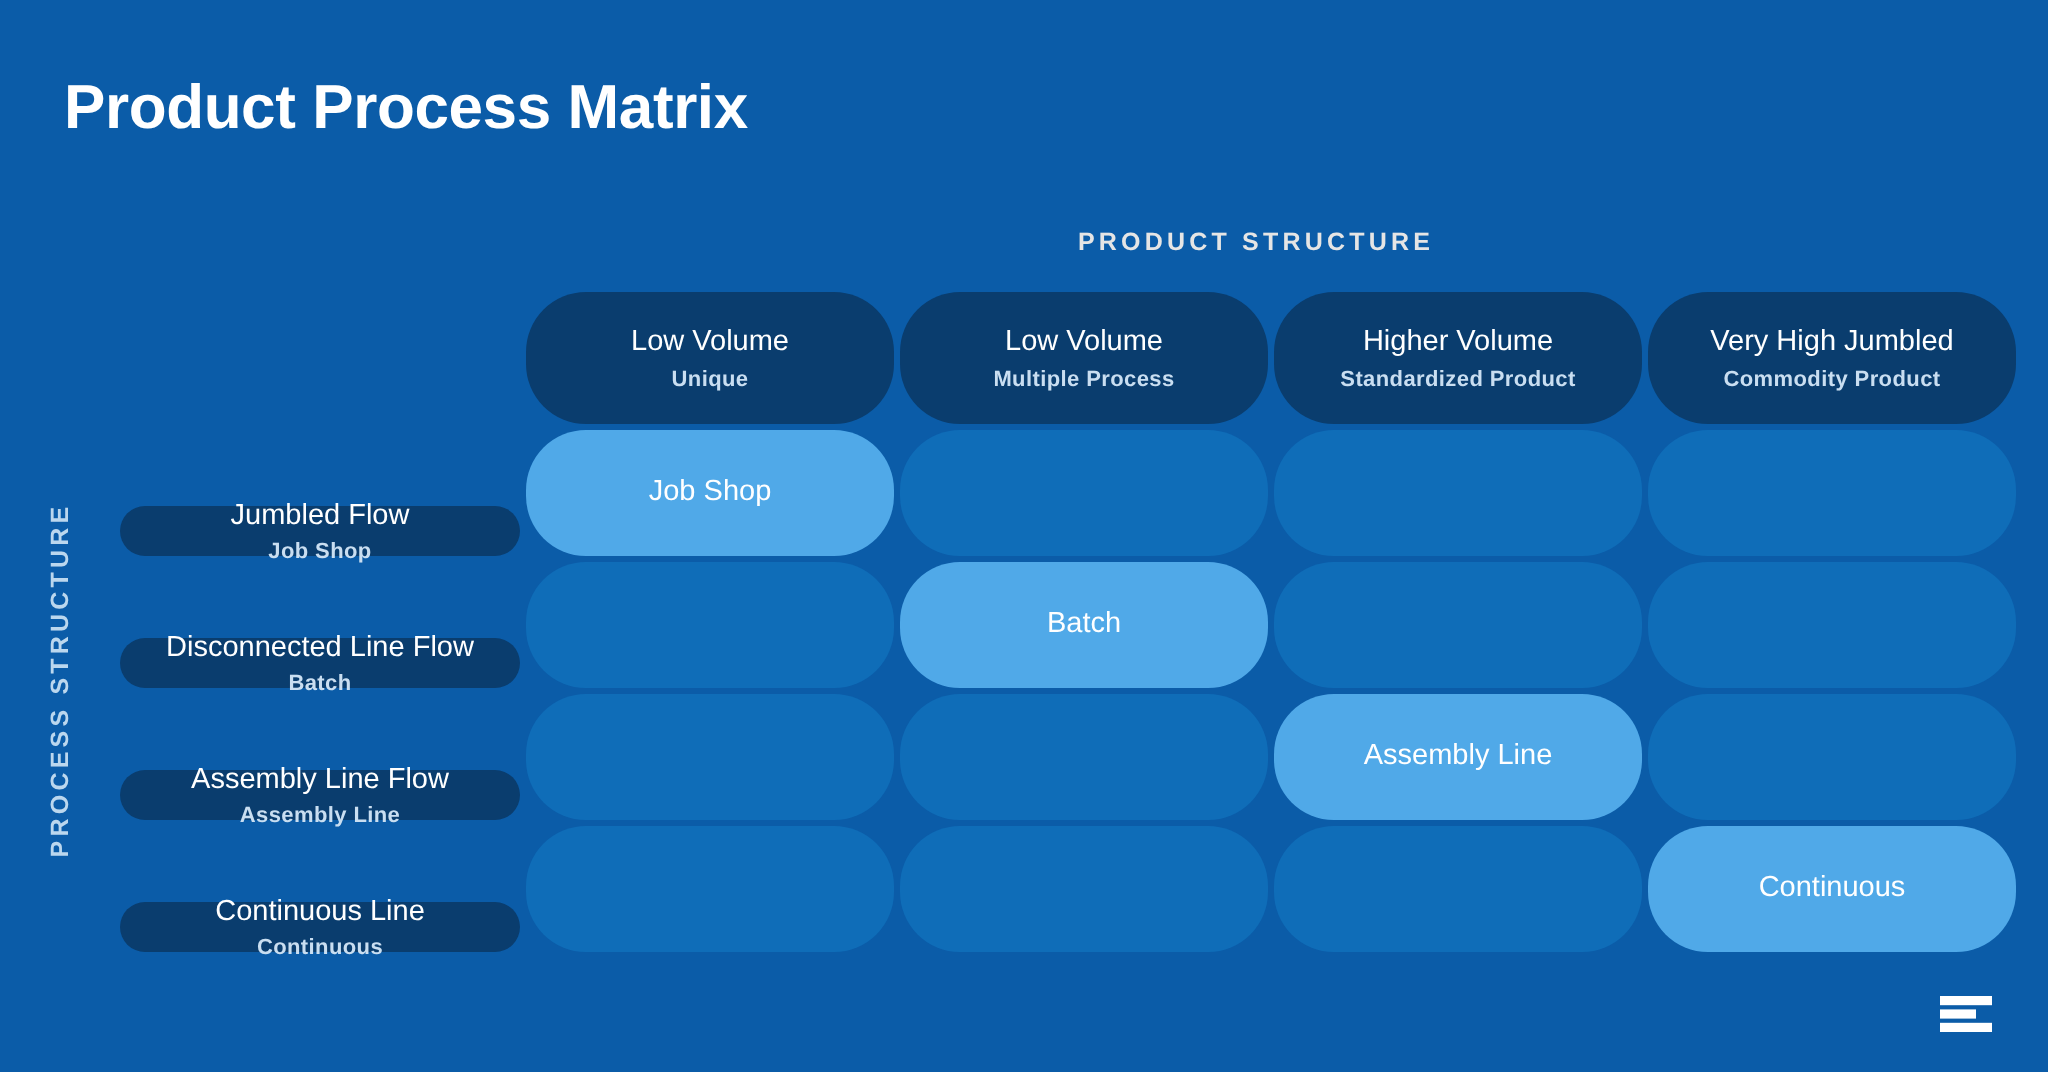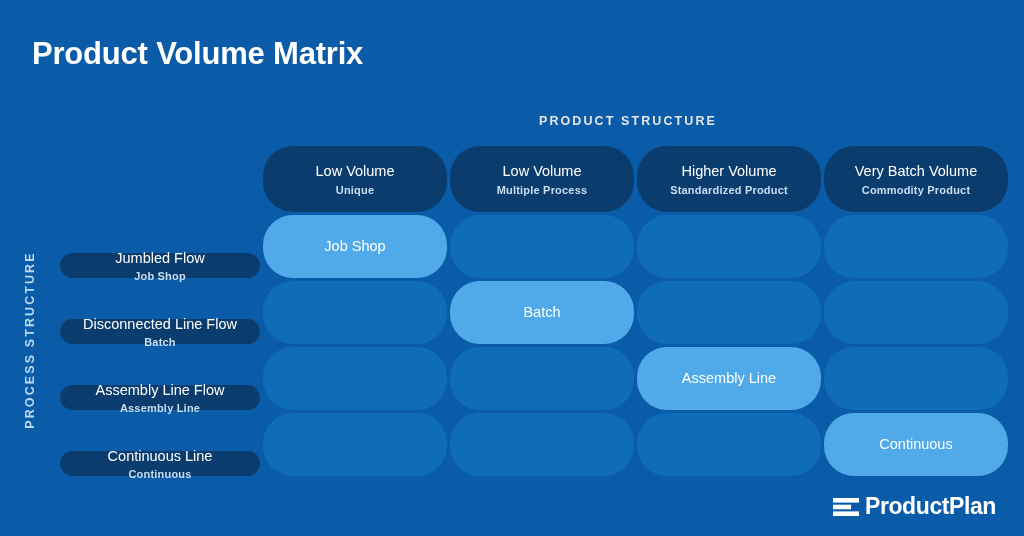--- a/index.html
+++ b/index.html
@@ -147,21 +147,21 @@
     font-size: 23px;
     font-weight: bold;
     color: #FFFFFF;
     letter-spacing: -0.4px;
     line-height: 1;
   }
 </style>
 </head>
 <body>
 
-<div id="page-title">Product Volume Matrix</div>
+<div id="page-title">Product Process Matrix</div>
 
 <div id="col-axis-label">PRODUCT STRUCTURE</div>
 
 <div id="row-axis-wrap">
   <span class="vtext">PROCESS STRUCTURE</span>
 </div>
 
 <div id="matrix">
     <div class="cell corner"></div>
     <div class="cell col-head">
@@ -170,21 +170,21 @@
     </div>
     <div class="cell col-head">
       <div class="main">Low Volume</div>
       <div class="sub">Multiple Process</div>
     </div>
     <div class="cell col-head">
       <div class="main">Higher Volume</div>
       <div class="sub">Standardized Product</div>
     </div>
     <div class="cell col-head">
-      <div class="main">Very Batch Volume</div>
+      <div class="main">Very High Jumbled</div>
       <div class="sub">Commodity Product</div>
     </div>
     <div class="cell row-head">
       <div class="main">Jumbled Flow</div>
       <div class="sub">Job Shop</div>
     </div>
     <div class="cell body-cell active">
       <div class="label">Job Shop</div>
     </div>
     <div class="cell body-cell">
@@ -245,14 +245,13 @@
       <div class="label">Continuous</div>
     </div>
   </div>
 
 <div id="logo">
   <svg id="logo-mark" width="26" height="22" viewBox="0 0 26 22">
     <rect x="0" y="2" width="26" height="4.6" fill="#FFFFFF"></rect>
     <rect x="0" y="8.7" width="18" height="4.6" fill="#FFFFFF"></rect>
     <rect x="0" y="15.4" width="26" height="4.6" fill="#FFFFFF"></rect>
   </svg>
-  <span id="logo-text">ProductPlan</span>
 </div>
 
 </body></html>

